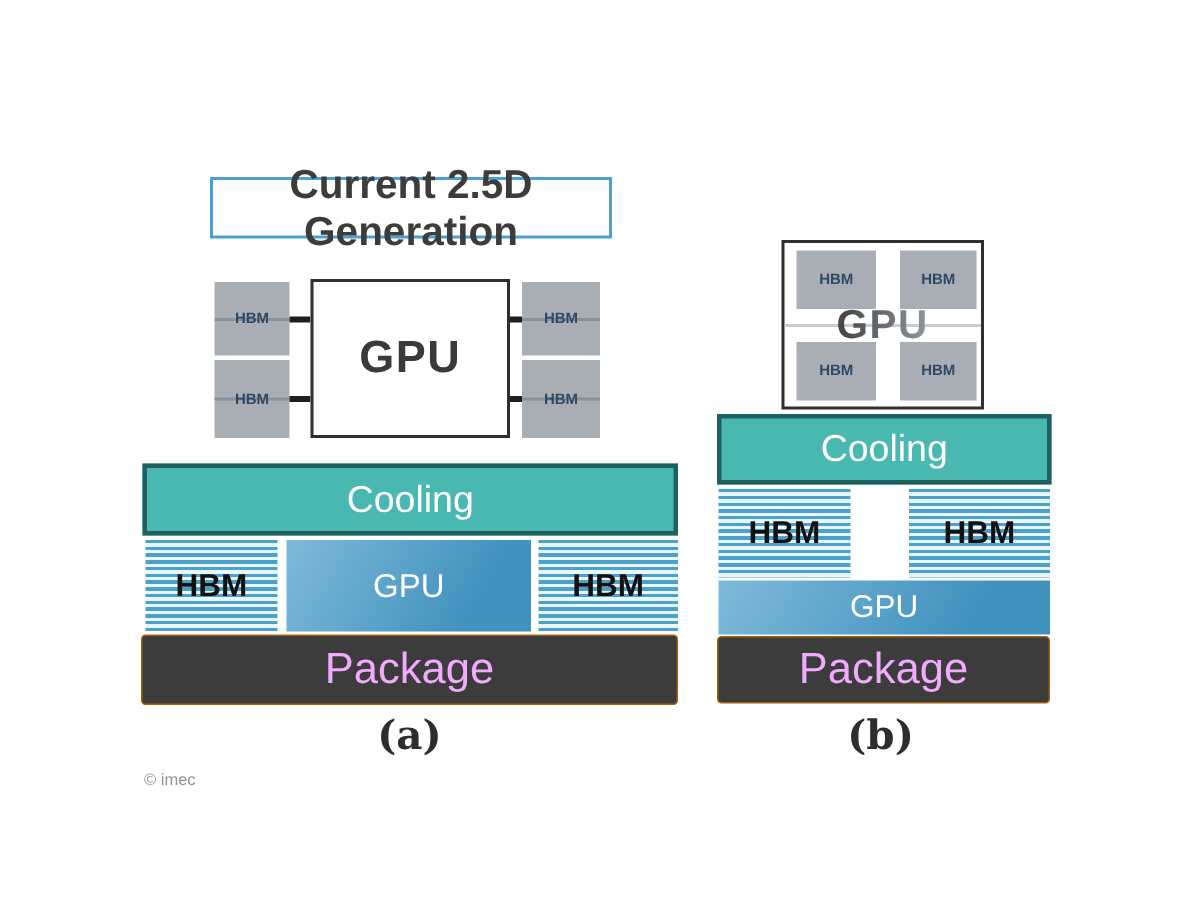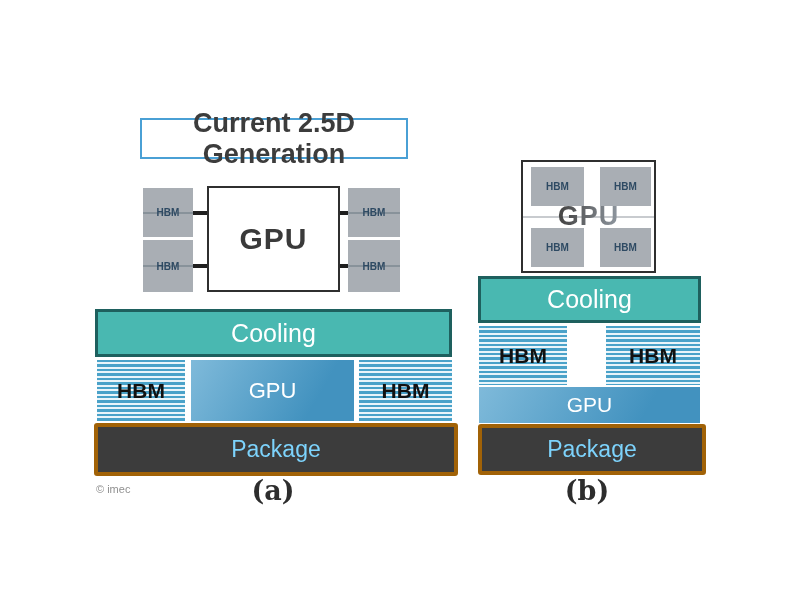--- a/index.html
+++ b/index.html
@@ -70,29 +70,29 @@
     color:#111; font-size:21px; font-weight:bold;
   }
   .gpu-layer {
     position:absolute;
     background:linear-gradient(120deg, var(--gpu_blue_light, #7fbada) 0%, var(--gpu_blue, #4292bf) 75%);
     display:flex; align-items:center; justify-content:center;
     color:#fff; font-size:22px;
   }
   .package {
     position:absolute; background:var(--package_fill, #3c3c3c);
-    border:4px solid #a16207; border-radius:3px;
+    border:1px solid #a16207; border-radius:3px;
     display:flex; align-items:center; justify-content:center;
-    color:#7dd3fc; font-size:23px;
+    color:#f0abfc; font-size:29px;
   }
   .caption {
     position:absolute; width:80px; text-align:center;
     font-family:"DejaVu Serif", serif; font-weight:bold; font-size:27px; color:#2d2d2d;
   }
-  .credit { position:absolute; left:96px; top:483px; font-size:11px; color:#909090; }
+  .credit { position:absolute; left:96px; top:514px; font-size:11px; color:#909090; }
 </style>
 </head>
 <body>
 
 <div class="canvas">
 
   <div class="titlebox titlebox-a">
     <span>Current 2.5D Generation</span>
   </div>
 

